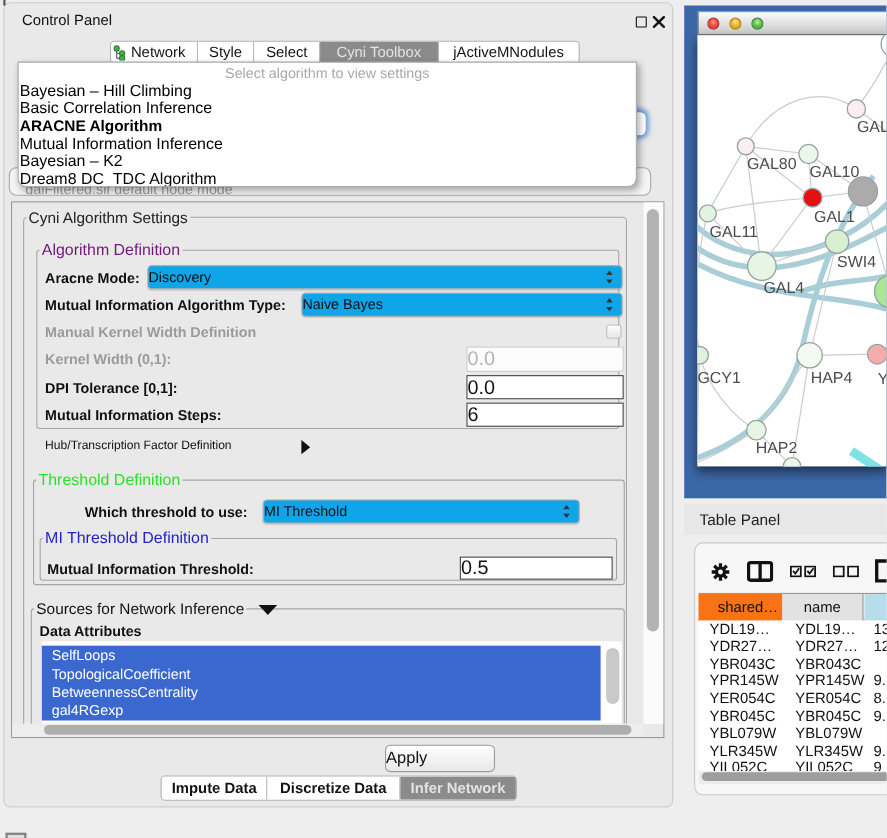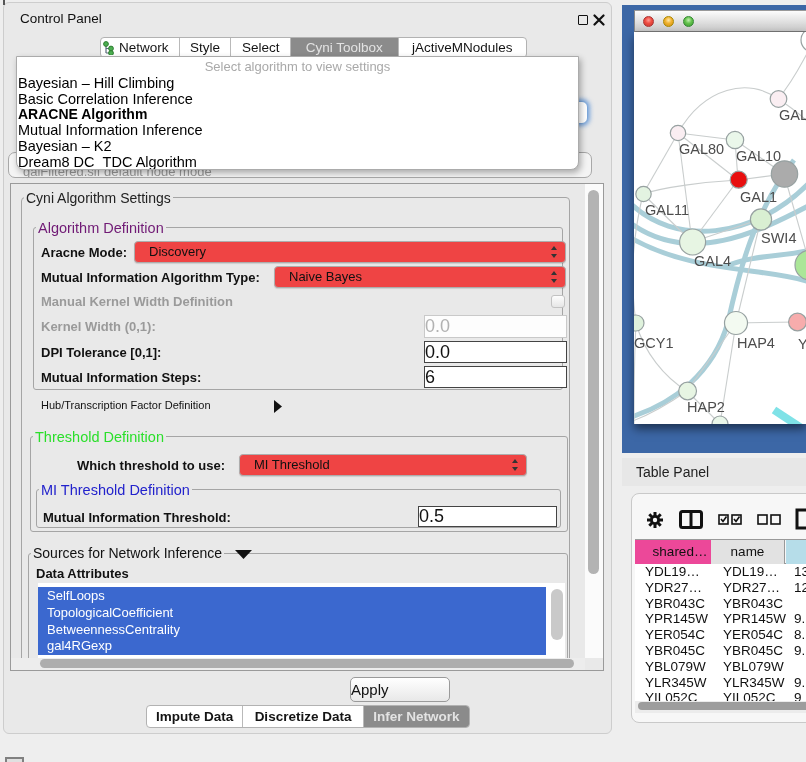--- a/index.html
+++ b/index.html
@@ -4,22 +4,22 @@
 <style>
   * { margin:0; padding:0; box-sizing:border-box; }
   html,body { width:806px; height:762px; overflow:hidden; }
   body { background:#eeeeee; font-family:"Liberation Sans", sans-serif; position:relative; }
   .abs { position:absolute; }
   .lbl { font-size:13px; color:#111; white-space:nowrap; }
   .bold { font-weight:bold;text-align:center; }
   .gray { color:#9a9a9a; }
   .group { position:absolute; border:1px solid #a5a5a5; border-radius:3px; }
   .gtitle { position:absolute; background:#e9e9e9; padding:0 2px; font-size:14.5px; white-space:nowrap; }
-  .combo { position:absolute; background:#ef4444; border:1px solid #adadad; border-radius:4px;
-           font-size:13px; color:#111; line-height:20px; padding-left:14px;
+  .combo { position:absolute; background:#0ea5e9; border:1px solid #adadad; border-radius:4px;
+           font-size:13px; color:#111; line-height:20px; 
            box-shadow:0 1px 1px rgba(0,0,0,0.12); }
   .carets { position:absolute; right:7px; top:3px; width:8px; }
   .field { position:absolute; background:#fff; border:1px solid #444; font-size:18px; color:#111;
            text-align:left; padding-right:6px; }
   .seg { position:absolute; background:#fff; border:1px solid #b2b2b2; border-radius:4px;
          display:flex; align-items:center; overflow:hidden; }
   .seg .s { height:100%; display:flex; align-items:center; justify-content:center;
             font-size:13.5px; color:#141414; border-right:1px solid #b9b9b9; }
   .seg .s:last-child { border-right:none; }
   .seg .sel { background:#8b8b8b; color:#e3e3e3; }
@@ -243,21 +243,21 @@
   </svg>
   <svg style="position:absolute; left:125px; top:20px;" width="24" height="11" viewBox="0 0 24 11">
     <rect x="1" y="1" width="9" height="9" fill="none" stroke="#111" stroke-width="1.6"></rect>
     <rect x="14" y="1" width="9" height="9" fill="none" stroke="#111" stroke-width="1.6"></rect>
   </svg>
   <svg style="position:absolute; left:163px; top:14px;" width="20" height="22" viewBox="0 0 20 22">
     <path d="M2 2 H12 L18 8 V20 H2 Z" fill="none" stroke="#111" stroke-width="3"></path>
   </svg>
 
   <div style="position:absolute; left:3px; top:45px; width:177px; height:25px; border-top:1px solid #999; border-bottom:1px solid #999;">
-    <div style="position:absolute; left:0; top:0; width:91px; height:25px; background:#ec4899; border-right:1px solid #999; text-align:center; font-size:13.5px; line-height:24px; color:#111;">shared…</div>
+    <div style="position:absolute; left:0; top:0; width:91px; height:25px; background:#f97316; border-right:1px solid #999; text-align:center; font-size:13.5px; line-height:24px; color:#111;">shared…</div>
     <div style="position:absolute; left:76px; top:0; width:74px; height:25px; background:#e2e2e2; border-right:1px solid #999; text-align:center; font-size:13.5px; line-height:24px; color:#111;">name</div>
     <div style="position:absolute; left:151px; top:0; width:29px; height:25px; background:#b6dde9;"></div>
   </div>
 
   <div style="position:absolute; left:3px; top:70px; width:177px; height:137px; background:#fff; overflow:hidden; font-size:13.5px; color:#111; line-height:15.8px;">
     <div style="position:absolute; left:10px; top:0;">YDL19…<br>YDR27…<br>YBR043C<br>YPR145W<br>YER054C<br>YBR045C<br>YBL079W<br>YLR345W<br>YIL052C</div>
     <div style="position:absolute; left:88px; top:0;">YDL19…<br>YDR27…<br>YBR043C<br>YPR145W<br>YER054C<br>YBR045C<br>YBL079W<br>YLR345W<br>YIL052C</div>
     <div style="position:absolute; left:159px; top:0;">13<br>12<br><br>9.<br>8.<br>9.<br><br>9.<br>9</div>
   </div>
 

